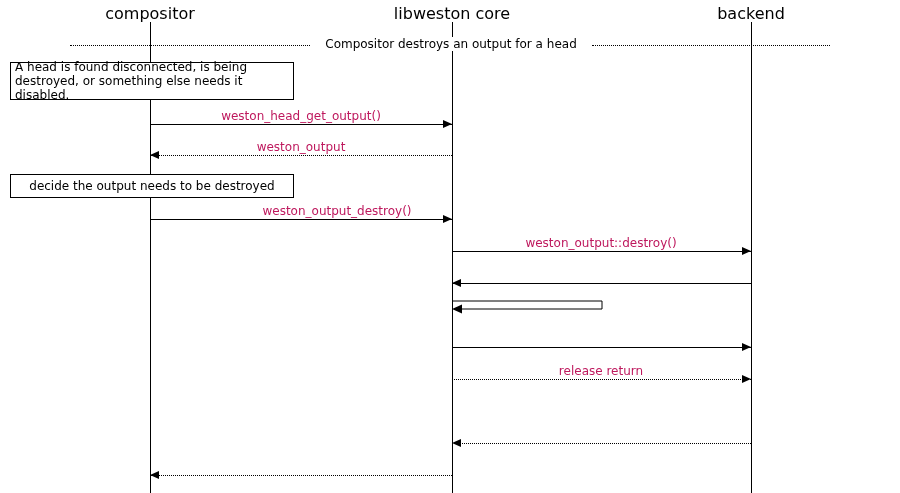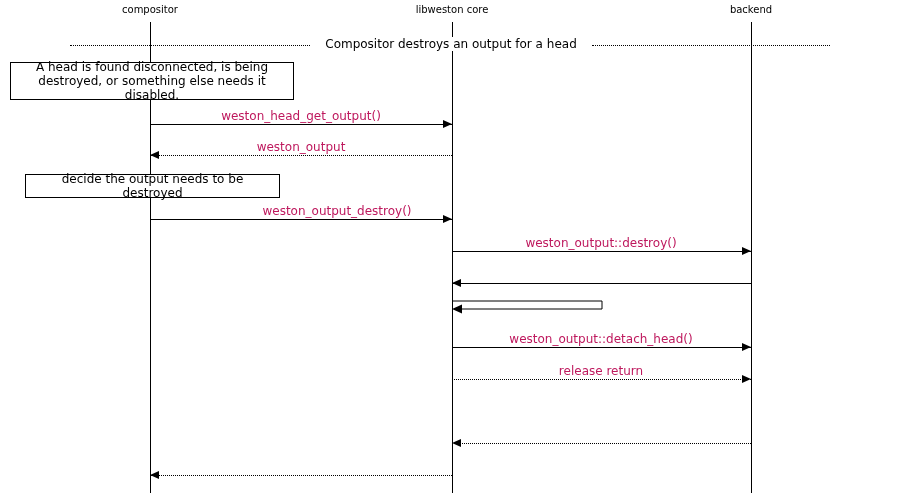--- a/index.html
+++ b/index.html
@@ -12,21 +12,21 @@
   }
   #diagram {
     position: relative;
     width: 900px;
     height: 493px;
     overflow: hidden;
     background: #ffffff;
   }
   .lifeline-label {
     position: absolute;
-    font-size: 10px;
+    font-size: 16px;
     color: #000000;
     text-align: left;
     white-space: nowrap;
     transform: translateX(-50%);
   }
   .lifeline {
     position: absolute;
     width: 1px;
     background: #000000;
   }
@@ -44,21 +44,21 @@
     transform: translateX(-50%);
     white-space: nowrap;
     text-align: center;
   }
   .note {
     position: absolute;
     border: 1px solid #000000;
     background: #ffffff;
     font-size: 12px;
     color: #000000;
-    text-align: center;
+    text-align: left;
     box-sizing: border-box;
     display: flex;
     align-items: center;
     justify-content: center;
     line-height: 14px;
     padding: 2px 4px;
   }
   .msg-label {
     position: absolute;
     font-size: 12px;
@@ -101,42 +101,41 @@
     <div class="lifeline-label" style="left: 150px; top: 4px;">compositor</div>
     <div class="lifeline" style="left: 150px; top: 22px; height: 471px;"></div>
     <div class="lifeline-label" style="left: 452px; top: 4px;">libweston core</div>
     <div class="lifeline" style="left: 452px; top: 22px; height: 471px;"></div>
     <div class="lifeline-label" style="left: 751px; top: 4px;">backend</div>
     <div class="lifeline" style="left: 751px; top: 22px; height: 471px;"></div>
     <div class="title-sep" style="left: 70px; top: 45px; width: 240px;"></div>
     <div class="title-sep" style="left: 592px; top: 45px; width: 238px;"></div>
     <div class="title-text" style="left: 451px; top: 37px; text-align: right;">Compositor destroys an output for a head</div>
     <div class="note" style="left: 10px; top: 62px; width: 284px; height: 38px;">A head is found disconnected, is being destroyed, or something else needs it disabled.</div>
-    <div class="note" style="left: 25px; top: 174px; width: 255px; height: 24px;">decide the output needs to be destroyed</div>
+    <div class="note" style="left: 10px; top: 174px; width: 284px; height: 24px;">decide the output needs to be destroyed</div>
     <div class="arrow-line solid" style="left: 150px; top: 124px; width: 302px;"></div>
     <div class="arrow-head right" style="top: 120px; left: 443px;"></div>
     <div class="msg-label" style="left: 301px; top: 109px;">weston_head_get_output()</div>
     <div class="arrow-line dotted" style="left: 150px; top: 155px; width: 302px;"></div>
     <div class="arrow-head left" style="top: 151px; left: 150px;"></div>
     <div class="msg-label" style="left: 301px; top: 140px;">weston_output</div>
     <div class="arrow-line solid" style="left: 150px; top: 219px; width: 302px;"></div>
     <div class="arrow-head right" style="top: 215px; left: 443px;"></div>
     <div class="msg-label" style="left: 301px; top: 204px; margin-left: 36px;">weston_output_destroy()</div>
     <div class="arrow-line solid" style="left: 452px; top: 251px; width: 299px;"></div>
     <div class="arrow-head right" style="top: 247px; left: 742px;"></div>
     <div class="msg-label" style="left: 601px; top: 236px;">weston_output::destroy()</div>
     <div class="arrow-line solid" style="left: 452px; top: 283px; width: 299px;"></div>
     <div class="arrow-head left" style="top: 279px; left: 452px;"></div>
     <div class="self-msg" style="left: 452px; top: 300px; width: 160px; height: 24px;"><svg width="160" height="24">
         <path d="M 0 1 L 150 1 L 150 9 L 6 9" fill="none" stroke="#000" stroke-width="1"></path>
         <polygon points="0,9 10,4.5 10,13.5" fill="#000"></polygon>
       </svg></div>
     <div class="arrow-line solid" style="left: 452px; top: 347px; width: 299px;"></div>
     <div class="arrow-head right" style="top: 343px; left: 742px;"></div>
-    <div class="msg-label" style="left: 601px; top: 332px;">weston_output::detach_head()</div>
     <div class="arrow-line dotted" style="left: 452px; top: 379px; width: 299px;"></div>
     <div class="arrow-head right" style="top: 375px; left: 742px;"></div>
     <div class="msg-label" style="left: 601px; top: 364px;">release return</div>
     <div class="arrow-line dotted" style="left: 452px; top: 443px; width: 299px;"></div>
     <div class="arrow-head left" style="top: 439px; left: 452px;"></div>
     <div class="arrow-line dotted" style="left: 150px; top: 475px; width: 302px;"></div>
     <div class="arrow-head left" style="top: 471px; left: 150px;"></div>
   </div>
 
 </body></html>

